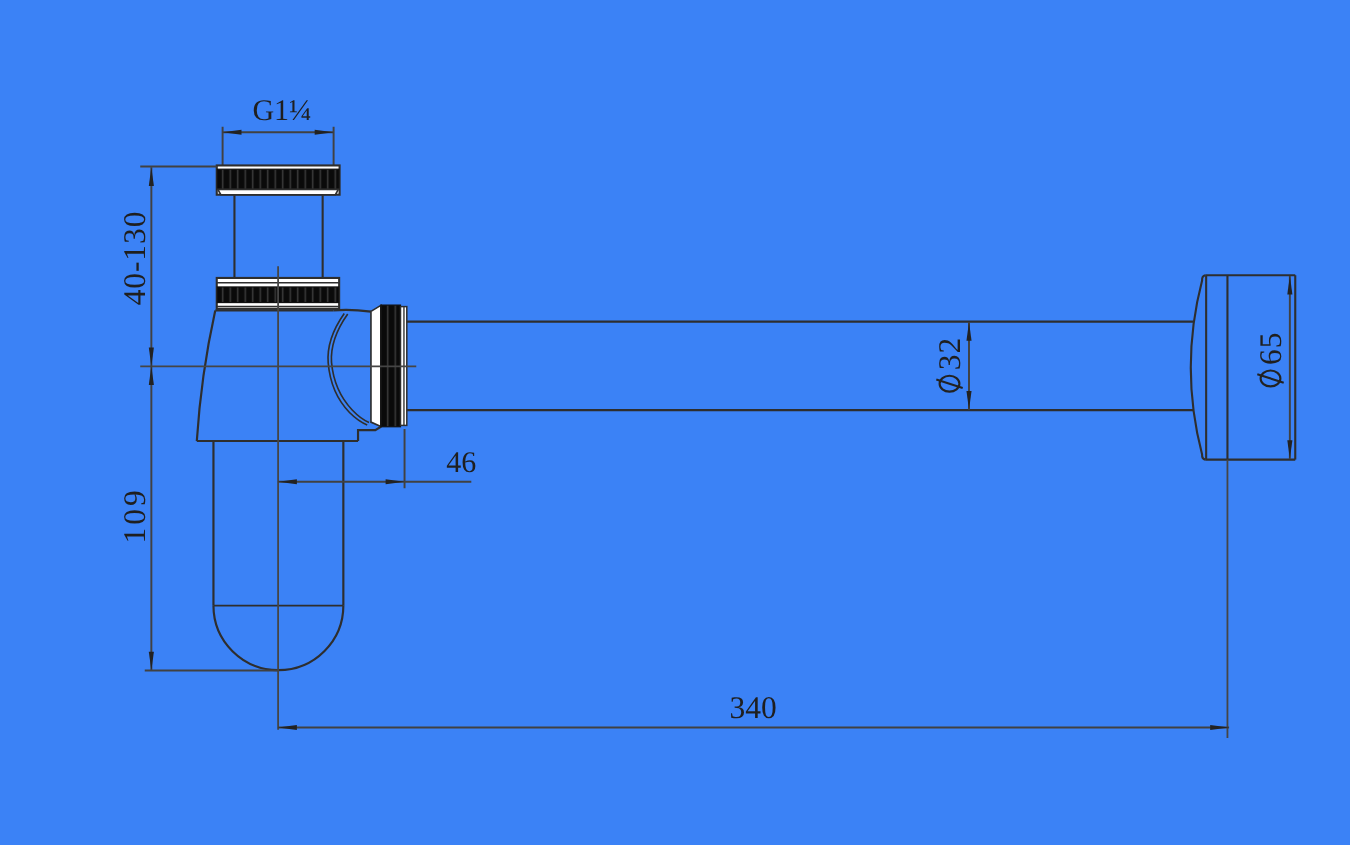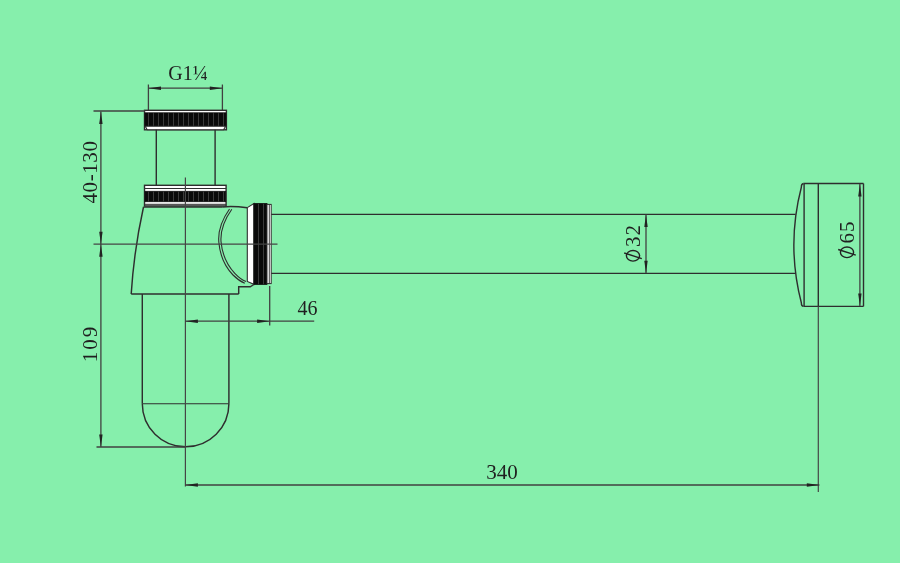--- a/index.html
+++ b/index.html
@@ -1,16 +1,16 @@
 <!DOCTYPE html>
 <html><head>
 <meta charset="utf-8">
 <style>
   html,body{margin:0;padding:0;background:#ffffff;}
-  .wrap{width:900px;height:563px;position:relative;background:#86efac;overflow:hidden;}
+  .wrap{width:900px;height:563px;position:relative;background:#3b82f6;overflow:hidden;}
   text{font-family:"Liberation Serif",serif;fill:#1f1f1f;}
 </style>
 </head>
 <body>
 <div class="wrap">
 <svg width="900" height="563" viewBox="0 0 900 563">
 <defs>
   <pattern id="kn" width="5" height="8" patternUnits="userSpaceOnUse">
     <rect x="0" y="0" width="5" height="8" fill="#0a0a0a"></rect>
     <rect x="3" y="0" width="1" height="8" fill="#3b3b3b"></rect>

